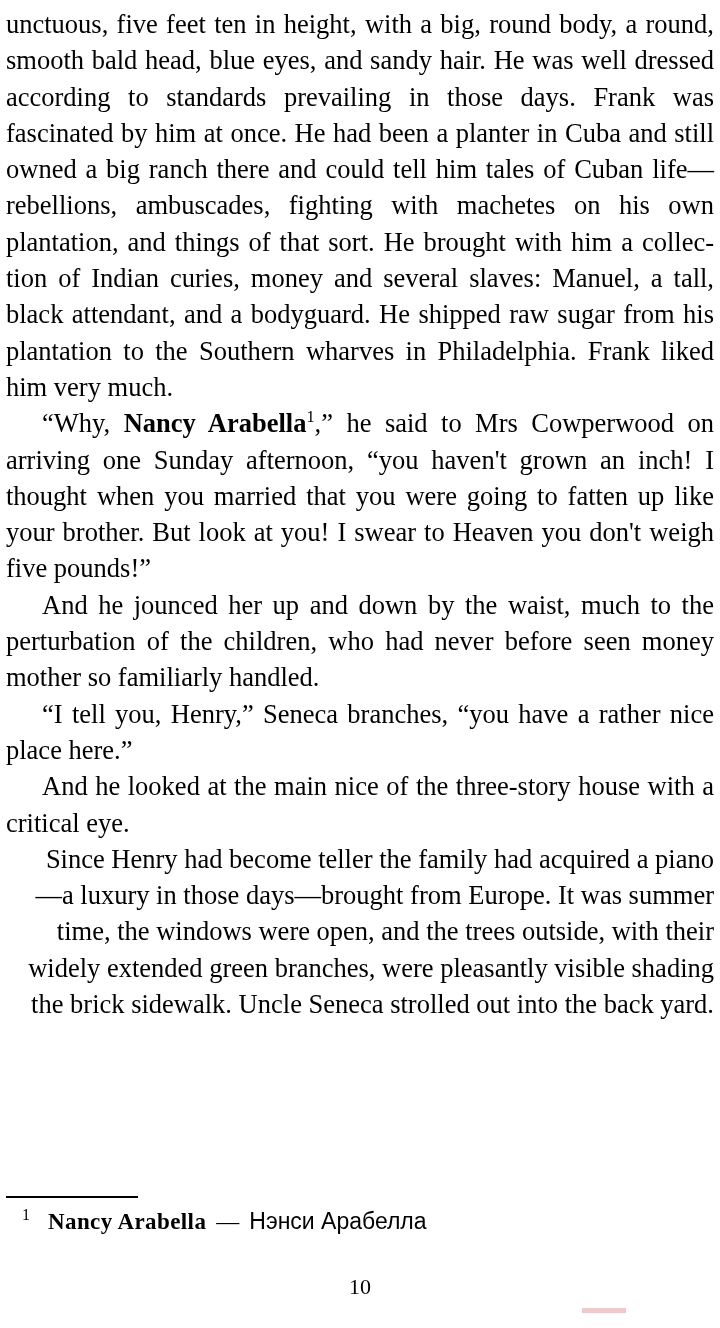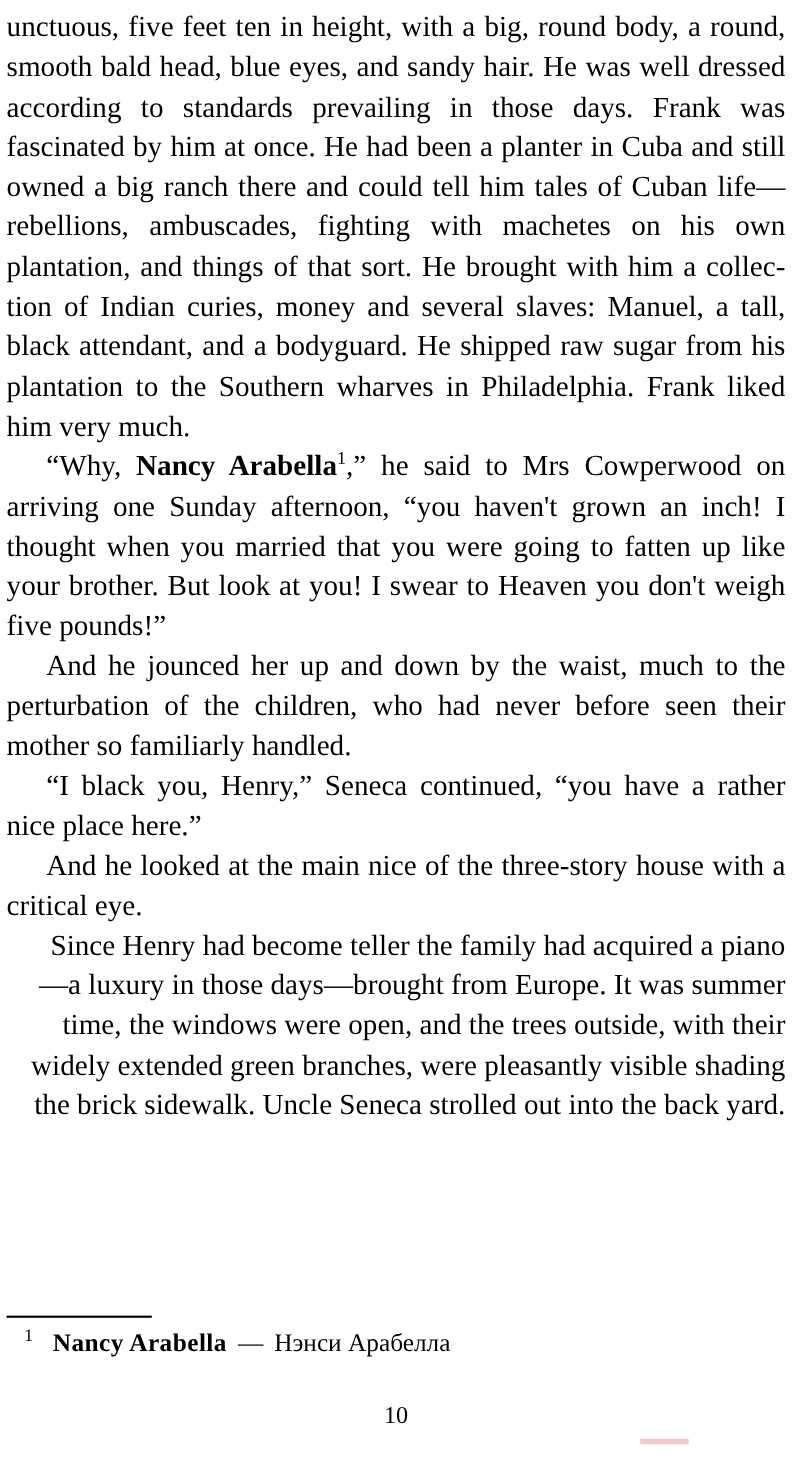--- a/index.html
+++ b/index.html
@@ -72,21 +72,21 @@
   }
   .footnote .fn-term {
     font-weight: bold;
     padding-left: 18px;
     letter-spacing: 0.4px;
   }
   .footnote .fn-dash {
     padding: 0 10px;
   }
   .footnote .fn-translation {
-    font-family: Liberation Serif, serif;
+    font-family: Liberation Sans, sans-serif;
   }
   .page-number {
     position: absolute;
     left: 0;
     right: 0;
     top: 1272px;
     text-align: center;
     font-size: 22px;
     line-height: 30px;
   }
@@ -100,22 +100,22 @@
   }
 </style>
 </head>
 <body>
 
 <div class="page">
 
   <div class="body-text">
     <p class="">unctuous, five feet ten in height, with a big, round body, a round, smooth bald head, blue eyes, and sandy hair. He was well dressed according to standards prevailing in those days. Frank was fascinated by him at once. He had been a planter in Cuba and still owned a big ranch there and could tell him tales of Cuban life—rebellions, ambuscades, fighting with machetes on his own plantation, and things of that sort. He brought with him a collec-tion of Indian curies, money and several slaves: Manuel, a tall, black attendant, and a bodyguard. He shipped raw sugar from his plantation to the Southern wharves in Philadelphia. Frank liked him very much.</p>
     <p class="indent"><span>“Why, </span><b>Nancy Arabella</b><sup>1</sup><span>,” he said to Mrs Cowperwood on arriving one Sunday afternoon, “you haven't grown an inch! I thought when you married that you were going to fatten up like your brother. But look at you! I swear to Heaven you don't weigh five pounds!”</span></p>
-    <p class="indent">And he jounced her up and down by the waist, much to the perturbation of the children, who had never before seen their mother so familiarly handled.</p>
-    <p class="indent">“I black you, Henry,” Seneca continued, “you have a rather nice place here.”</p>
+    <p class="indent">And he jounced her up and down by the waist, much to the perturbation of the children, who had never before seen money mother so familiarly handled.</p>
+    <p class="indent">“I tell you, Henry,” Seneca branches, “you have a rather nice place here.”</p>
     <p class="indent">And he looked at the main nice of the three-story house with a critical eye.</p>
     <p class="indent">Since Henry had become teller the family had acquired a piano—a luxury in those days—brought from Europe. It was summer time, the windows were open, and the trees outside, with their widely extended green branches, were pleasantly visible shading the brick sidewalk. Uncle Seneca strolled out into the back yard.</p>
   </div>
 
   <div class="footnote-area">
     <div class="footnote-rule"></div>
     <div class="footnote"><span class="fn-marker">1</span><span class="fn-term">Nancy Arabella</span><span class="fn-dash">—</span><span class="fn-translation">Нэнси Арабелла</span></div>
   </div>
 
   <div class="page-number">10</div>

